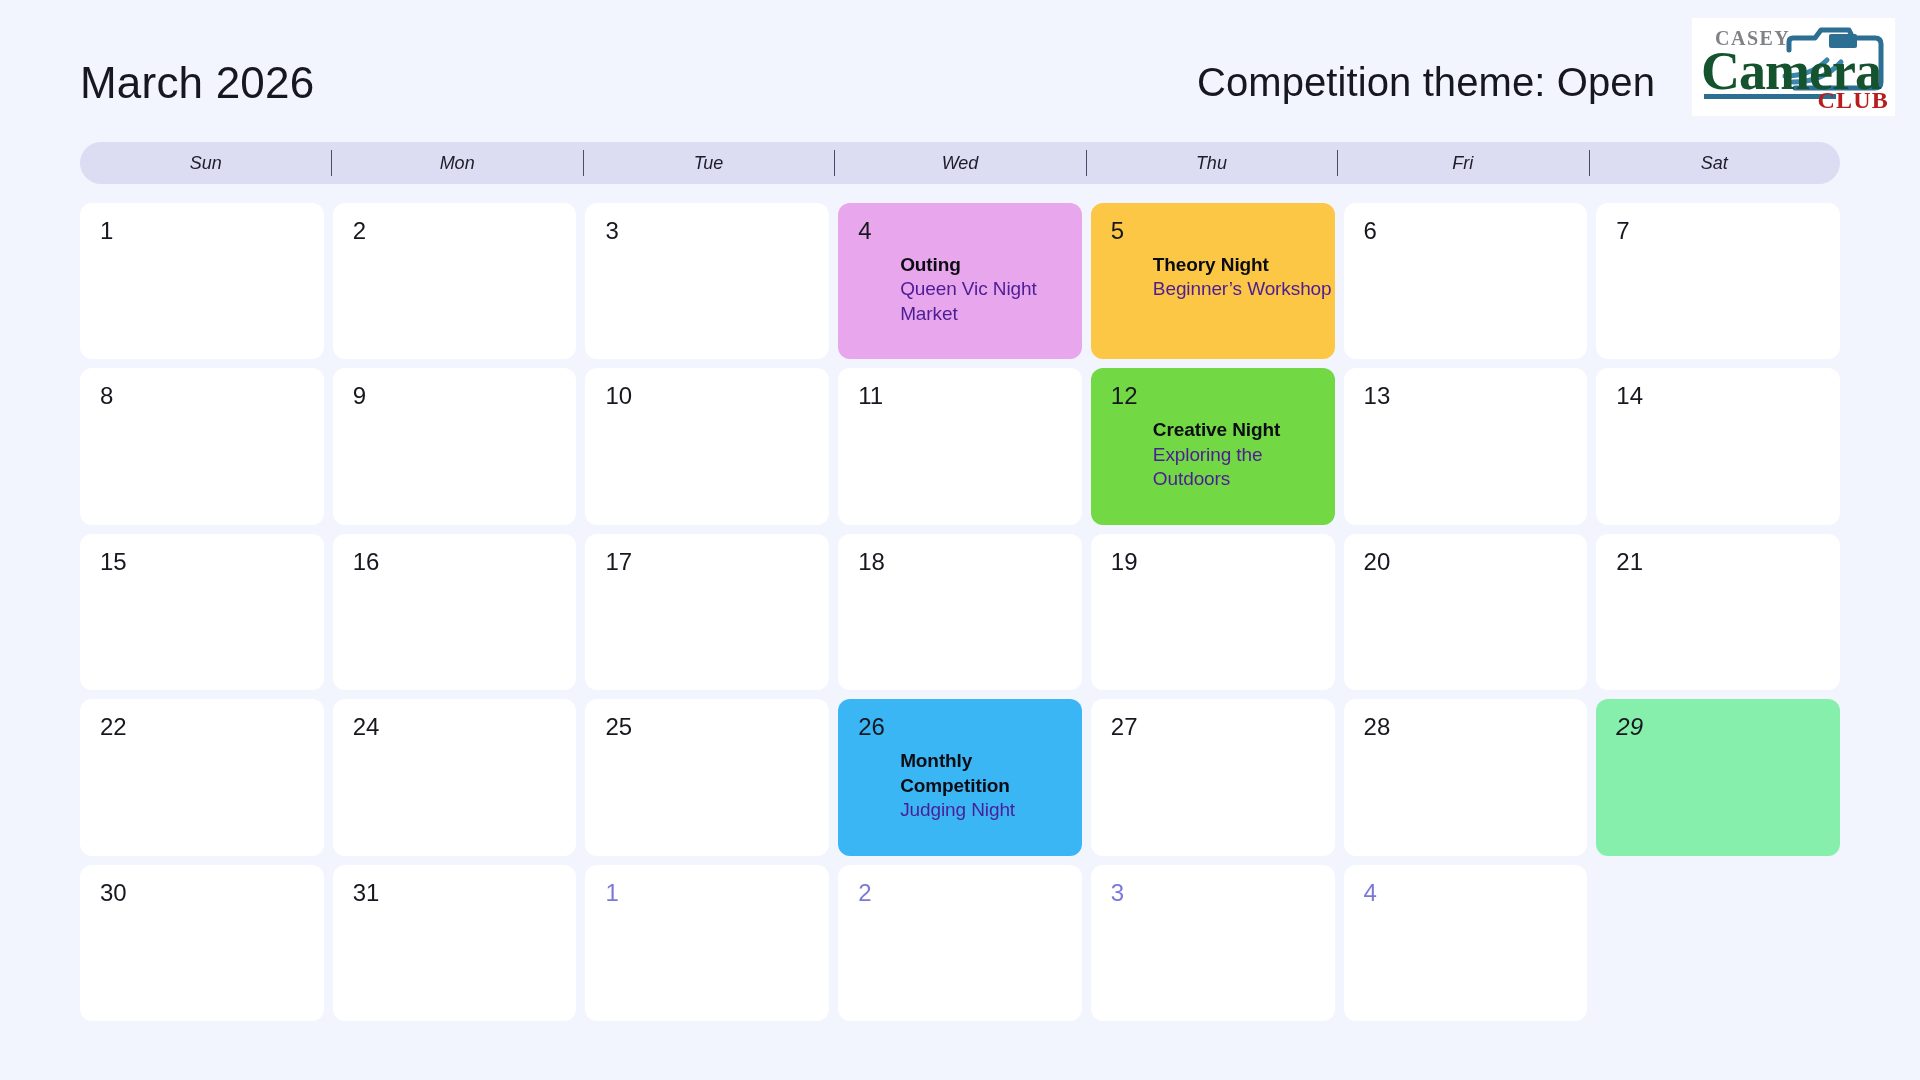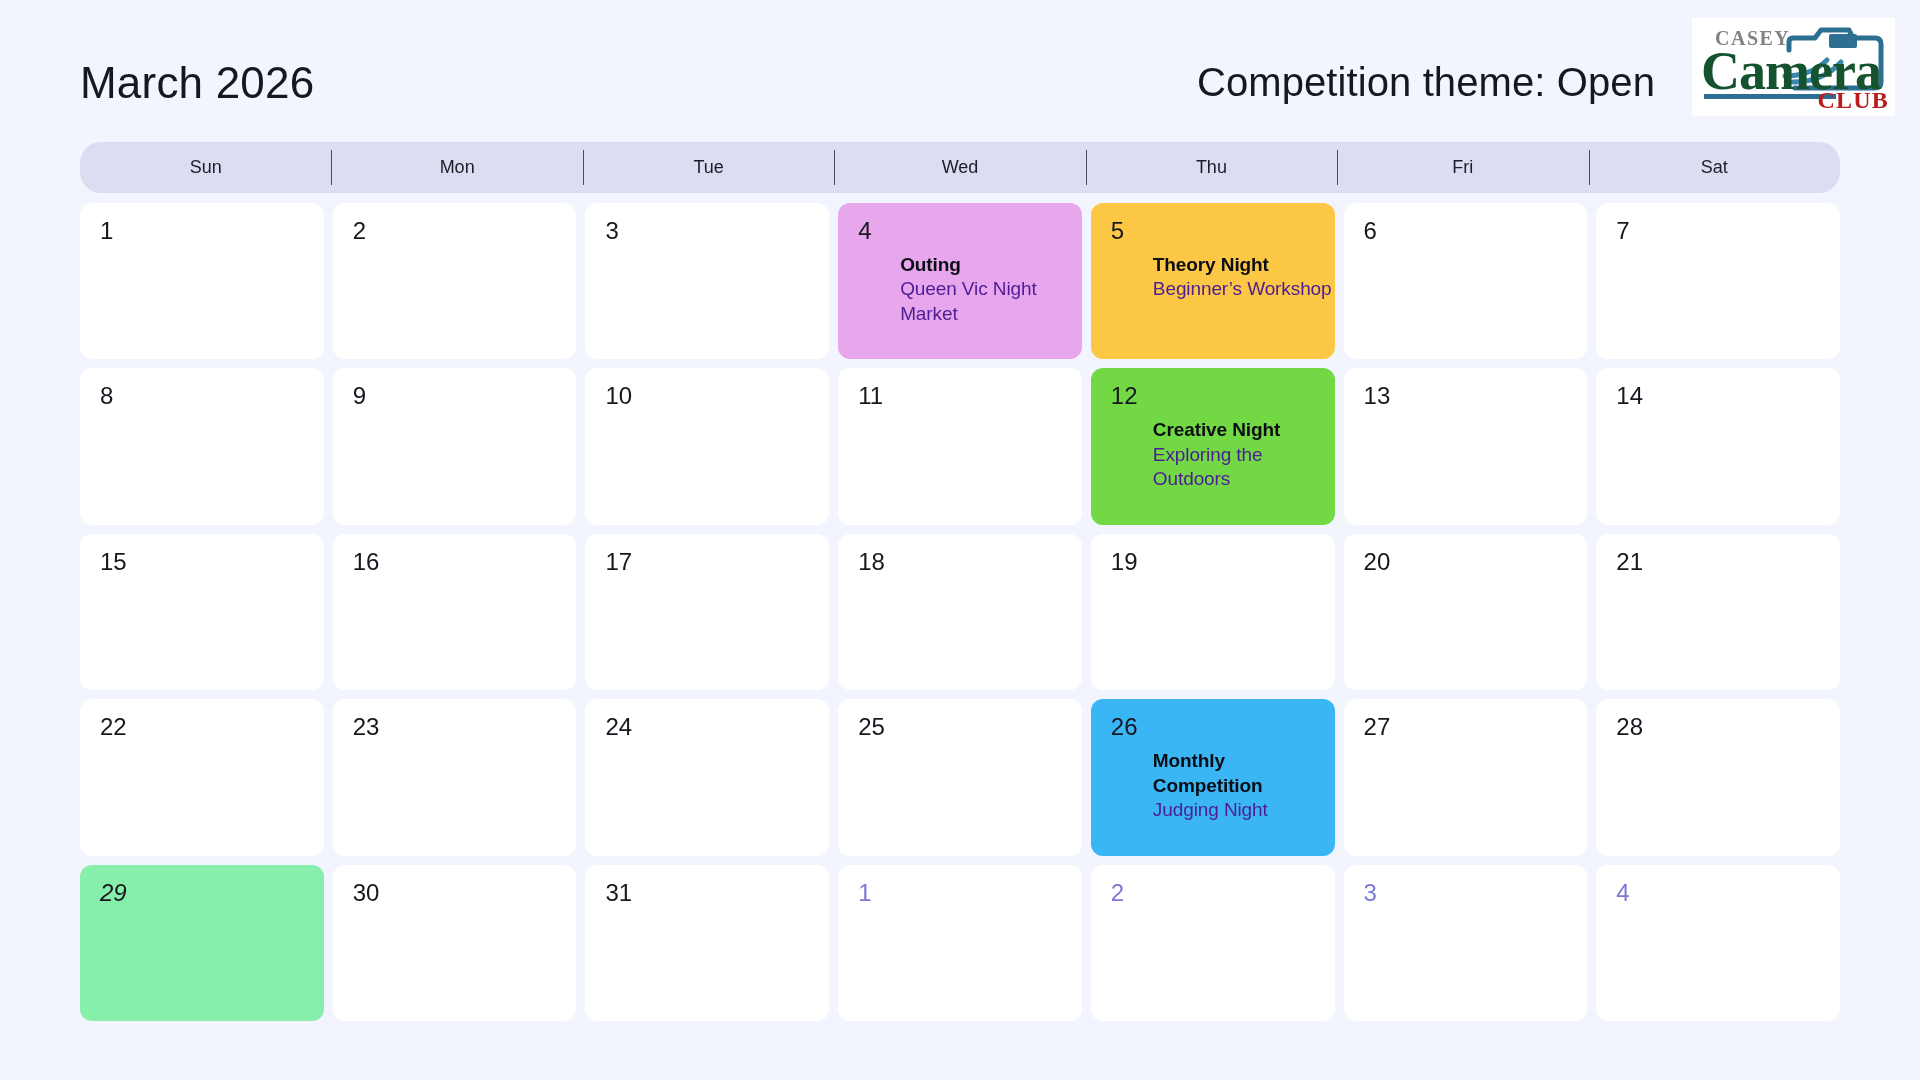--- a/index.html
+++ b/index.html
@@ -110,24 +110,25 @@
     width: 120px;
     height: 76px;
   }
 
   
   .weekbar {
     position: absolute;
     left: 80px;
     top: 142px;
     width: 1760px;
-    height: 51px;
+    height: 42px;
     background: #dcdcf3;
     border-radius: 21px;
     display: flex;
+    font-style: italic;
   }
   .weekbar-cell {
     flex: 1 1 0;
     position: relative;
     display: flex;
     align-items: center;
     justify-content: center;
     font-size: 18px;
     color: #1c1d26;
   }
@@ -318,23 +319,20 @@
       </div>
       <div class="cell" style="background: rgb(255, 255, 255);">
         <div class="daynum">20</div>
       </div>
       <div class="cell" style="background: rgb(255, 255, 255);">
         <div class="daynum">21</div>
       </div>
       <div class="cell" style="background: rgb(255, 255, 255);">
         <div class="daynum">22</div>
       </div>
-      <div class="cell" style="background: rgb(255, 255, 255);">
-        <div class="daynum">23</div>
-      </div>
       <div class="cell" style="background: rgb(255, 255, 255); text-decoration: underline;">
         <div class="daynum">24</div>
       </div>
       <div class="cell" style="background: rgb(255, 255, 255);">
         <div class="daynum">25</div>
       </div>
       <div class="cell has-event" style="background: rgb(58, 182, 245);">
         <div class="daynum">26</div>
         <div class="event">
           <div class="event-title">Monthly Competition</div>

